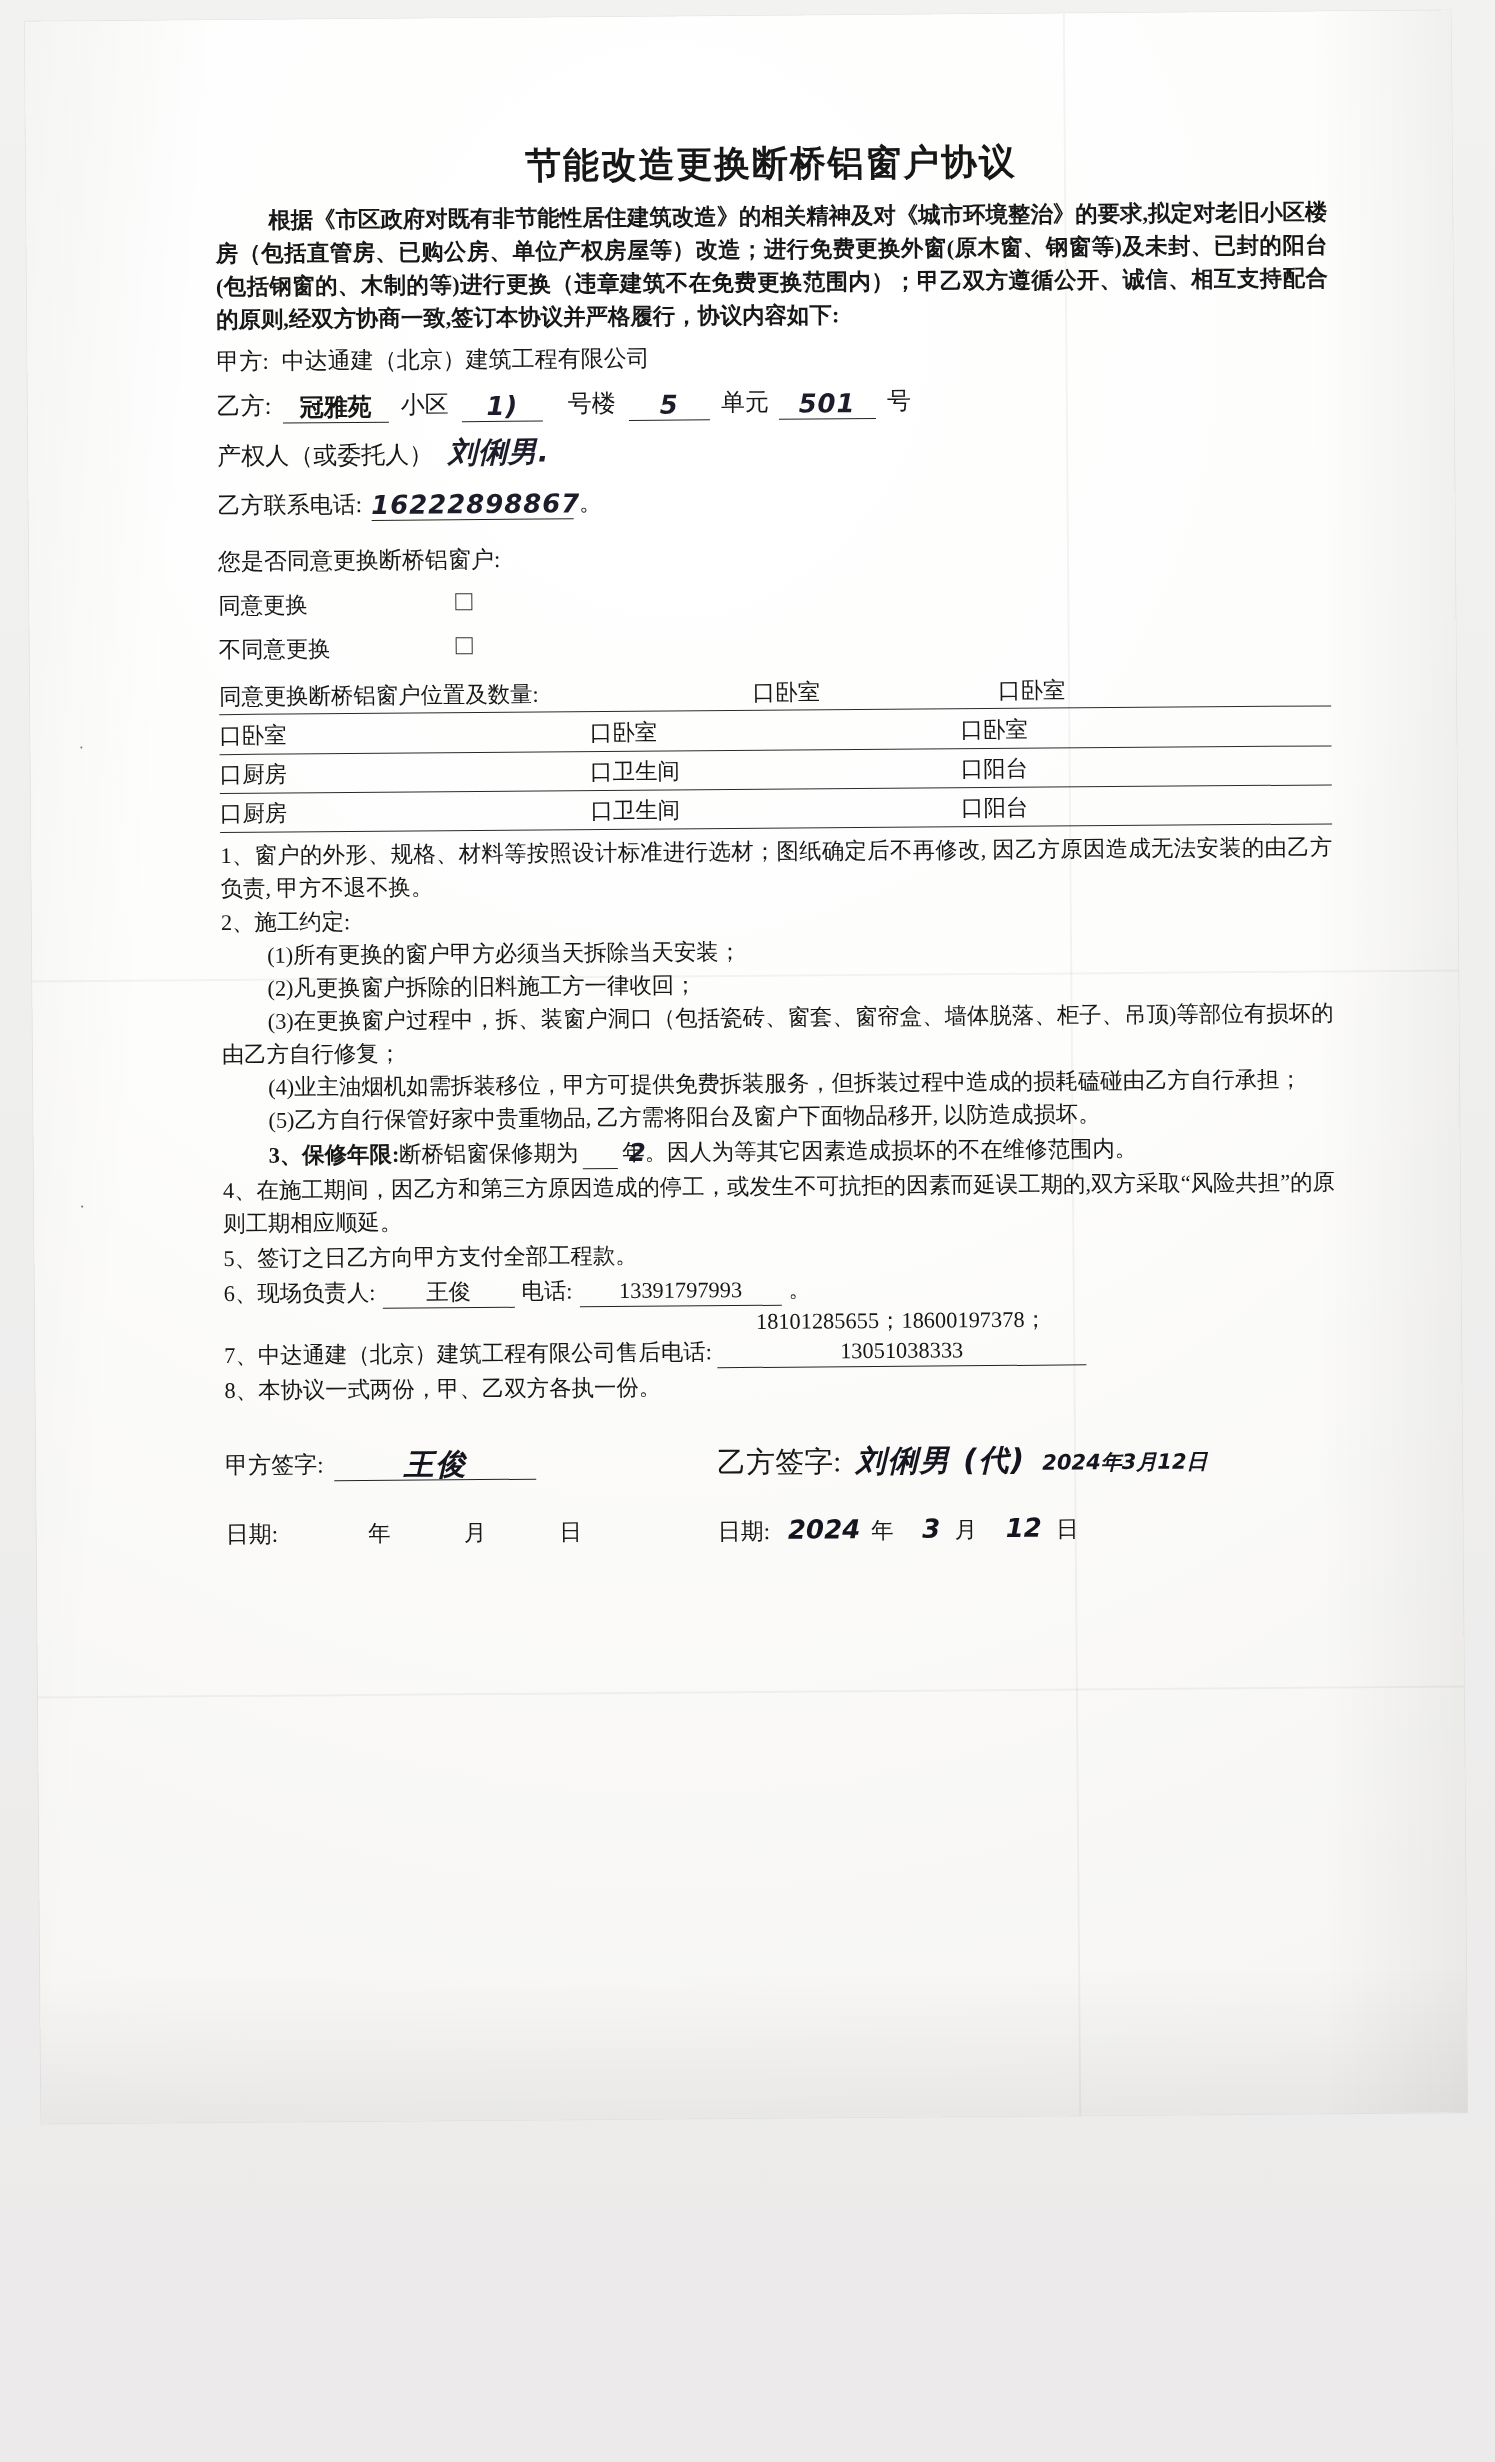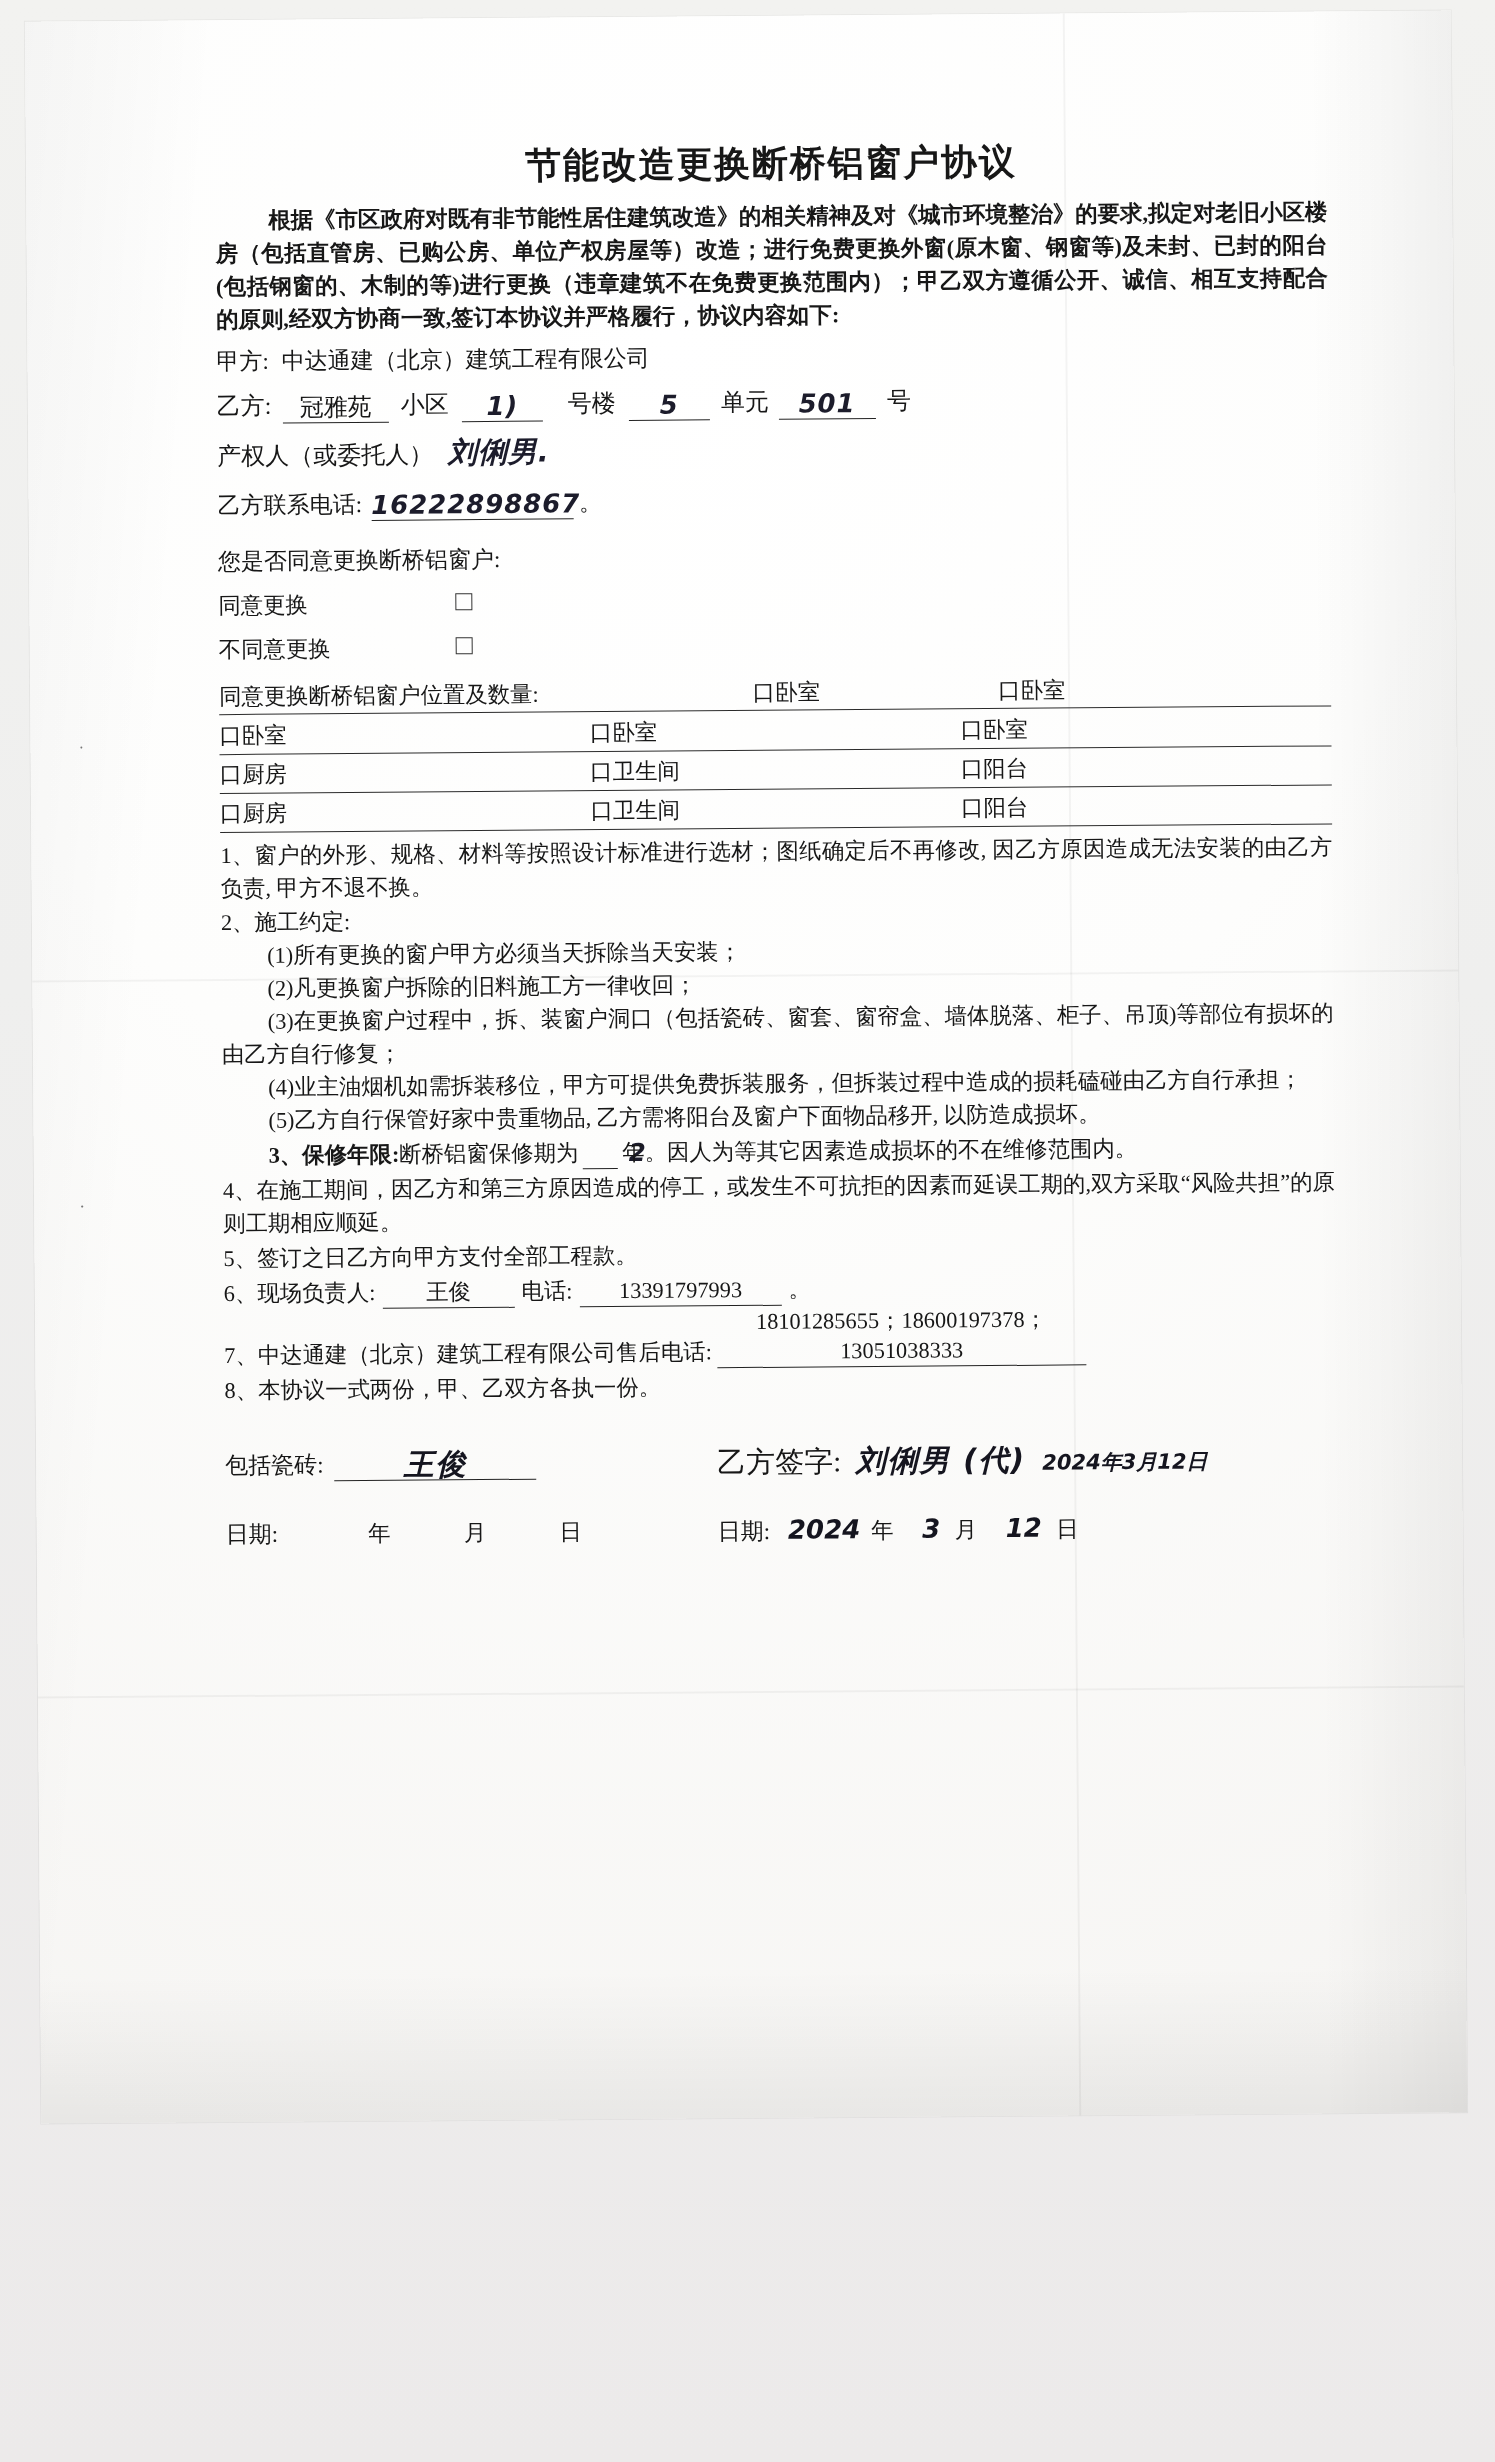--- a/index.html
+++ b/index.html
@@ -211,21 +211,21 @@
 
       <div class="row-gap"></div>
 
       <div class="line" style="font-size:23px;">
         <span>甲方:</span>
         <span style="margin-left:7px;">中达通建（北京）建筑工程有限公司</span>
       </div>
 
       <div class="line" style="margin-top:12.3px; font-size:24px;">
         <span>乙方:</span>
-        <span class="ul" style="width:106px; margin-left:5.3px;">冠雅苑</span>
+        <span class="ul" style="width:106px; margin-left:5.3px;font-weight:bold;">冠雅苑</span>
         <span style="margin-left:6px;">小区</span>
         <span class="ul hand" style="width:81px; font-size:26px; margin-left:7px;">1)</span>
         <span style="margin-left:19px;">号楼</span>
         <span class="ul hand" style="width:81px; font-size:26px; margin-left:7px;">5</span>
         <span style="margin-left:5.3px;font-family:Liberation Mono, monospace;">单元</span>
         <span class="ul hand" style="width:97px; font-size:26px; margin-left:3.5px;">501</span>
         <span style="margin-left:5.3px;">号</span>
       </div>
 
       <div class="line" style="margin-top:14px; font-size:24px;">
@@ -312,21 +312,21 @@
           </p>
         </li>
         <li style="margin-top:1.8px;">
           <p class="para" style="font-weight:normal;">8、本协议一式两份，甲、乙双方各执一份。</p>
         </li>
       </ol>
 
       <div class="sig-area">
         <div class="sig-row">
           <div class="sig-left">
-            <span style="font-size:23px;">包括瓷砖:</span>
+            <span style="font-size:23px;">甲方签字:</span>
             <span class="ul big-hand" style="width:202px; margin-left:5.3px;">王俊</span>
           </div>
           <div class="sig-right">
             <span style="font-size:29px;">乙方签字:</span>
             <span class="big-hand" style="margin-left:8.8px;">刘俐男 (代)</span>
             <span class="hand-num" style="margin-left:10.6px; font-size:21px;">2024年3月12日</span>
           </div>
         </div>
 
         <div class="sig-row" style="margin-top:32px;">

